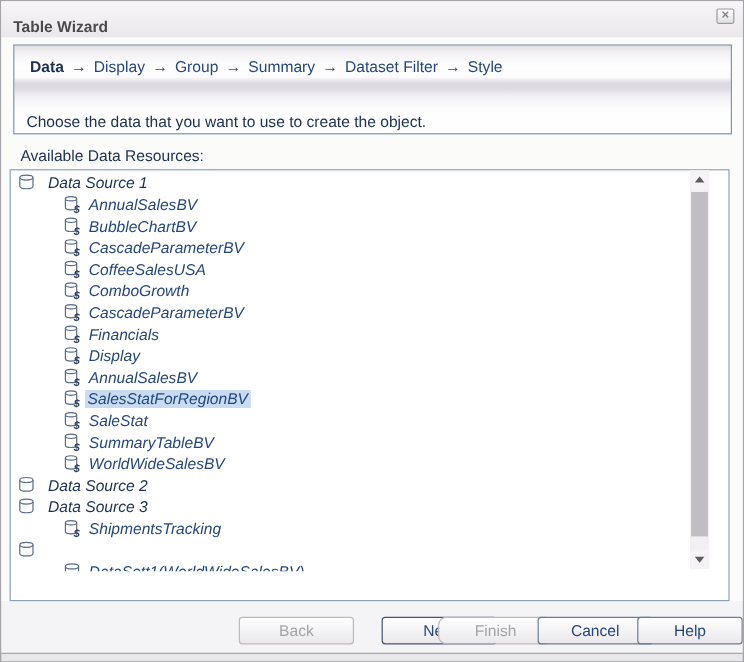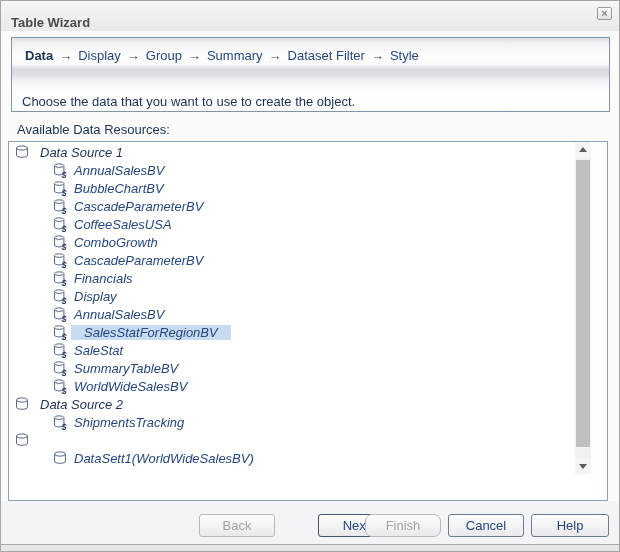--- a/index.html
+++ b/index.html
@@ -31,39 +31,39 @@
   .tree-panel{position:absolute;left:7px;top:110px;width:600px;height:360px;box-sizing:border-box;
     border:1px solid #8da1b5;background:#ffffff;font-style:italic;}
   .tree-viewport{position:absolute;left:0;top:0;width:566px;height:334px;overflow:hidden;padding-top:1px;box-sizing:border-box;}
   .tree-row{height:18px;display:flex;align-items:center;white-space:nowrap;cursor:pointer;}
   .tree-row.level0{padding-left:5px;}
   .tree-row.level1{padding-left:43px;}
   .tree-icon{flex:none;width:16px;height:16px;margin-right:10px;}
   .level1 .tree-icon{margin-right:6px;}
   .tree-label{color:var(--link-navy,#25477f);line-height:15px;}
   .level0 .tree-label{color:var(--dark-navy,#1d3152);}
-  .tree-label.selected{background:var(--selection,#c8dbf1);padding:0 13px;margin-left:-3px;}
+  .tree-label.selected{background:var(--selection,#c8dbf1);padding:0 2px;margin-left:-3px;}
   
   .scrollbar{position:absolute;top:0;right:16px;width:16px;height:332px;background:#f2f0f3;}
   .scroll-btn{position:absolute;left:0;width:16px;height:16px;background:#f5f3f6;cursor:pointer;}
   .scroll-btn.up{top:0;} .scroll-btn.down{bottom:0;}
   .tri-up{width:0;height:0;margin:5px auto 0;border-left:4px solid transparent;
     border-right:4px solid transparent;border-bottom:5px solid #5c5c60;}
   .tri-down{width:0;height:0;margin:6px auto 0;border-left:4px solid transparent;
     border-right:4px solid transparent;border-top:5px solid #5c5c60;}
   .scroll-thumb{position:absolute;left:1px;top:18px;width:14px;height:287px;background:#c0bdc3;cursor:pointer;}
   
-  .btn{position:absolute;top:513px;width:76px;height:23px;box-sizing:border-box;border-radius:3px;
+  .btn{position:absolute;top:513px;width:96px;height:23px;box-sizing:border-box;border-radius:3px;
     background:linear-gradient(#fefefe,#eae8ec);text-align:center;line-height:21px;
     font-family:"Liberation Sans",sans-serif;font-size:13px;cursor:pointer;}
   .btn.enabled{border:1px solid #6c7c8e;color:var(--link-navy,#1d3a70);}
   .btn.default-btn{border:1px solid #46566c;margin-left:36px;}
   .btn.disabled{border:1px solid #bbb9bf;color:var(--disabled-text,#a4a3a8);cursor:default;}
   .btn-back{left:198px;} .btn-next{left:281px;} .btn-finish{left:364px;border-radius:7px;}
-  .btn-cancel{left:447px;} .btn-help{left:530px;width:78px;}
+  .btn-cancel{left:447px;} .btn-help{left:530px;width:88px;}
 </style>
 </head>
 <body>
 
 <div class="dialog">
 
   <div class="titlebar">
     <span class="title">Table Wizard</span>
     <div class="close-btn">
       <span>×</span>
@@ -191,20 +191,27 @@
                 <text x="9.5" y="15.5" font-size="9" font-weight="bold" fill="#2e3f63" font-family="Liberation Sans,sans-serif">$</text>
               </svg></span>
             <span class="tree-label">WorldWideSalesBV</span>
           </div>
           <div class="tree-row level0">
             <span class="tree-icon"><svg width="16" height="16" viewBox="0 0 16 16">
                 <path d="M2.5 4 v7.2 c0 1.3 2.5 2.1 5.5 2.1 s5.5 -.8 5.5 -2.1 V4" fill="#fdfdfd" stroke="#5b6b88"></path>
                 <ellipse cx="8" cy="4" rx="5.5" ry="2.1" fill="#fdfdfd" stroke="#5b6b88"></ellipse>
               </svg></span>
             <span class="tree-label">Data Source 2</span>
+          </div>
+          <div class="tree-row level0">
+            <span class="tree-icon"><svg width="16" height="16" viewBox="0 0 16 16">
+                <path d="M2.5 4 v7.2 c0 1.3 2.5 2.1 5.5 2.1 s5.5 -.8 5.5 -2.1 V4" fill="#fdfdfd" stroke="#5b6b88"></path>
+                <ellipse cx="8" cy="4" rx="5.5" ry="2.1" fill="#fdfdfd" stroke="#5b6b88"></ellipse>
+              </svg></span>
+            <span class="tree-label">Data Source 3</span>
           </div>
           <div class="tree-row level1">
             <span class="tree-icon"><svg width="16" height="16" viewBox="0 0 16 16">
                 <path d="M2.5 3.6 v7.4 c0 1.1 2.1 1.9 4.7 1.9 s4.7 -.8 4.7 -1.9 V3.6" fill="#fdfdfd" stroke="#5b6b88"></path>
                 <ellipse cx="7.2" cy="3.6" rx="4.7" ry="1.8" fill="#fdfdfd" stroke="#5b6b88"></ellipse>
                 <text x="9.5" y="15.5" font-size="9" font-weight="bold" fill="#2e3f63" font-family="Liberation Sans,sans-serif">$</text>
               </svg></span>
             <span class="tree-label">ShipmentsTracking</span>
           </div>
           <div class="tree-row level0">

